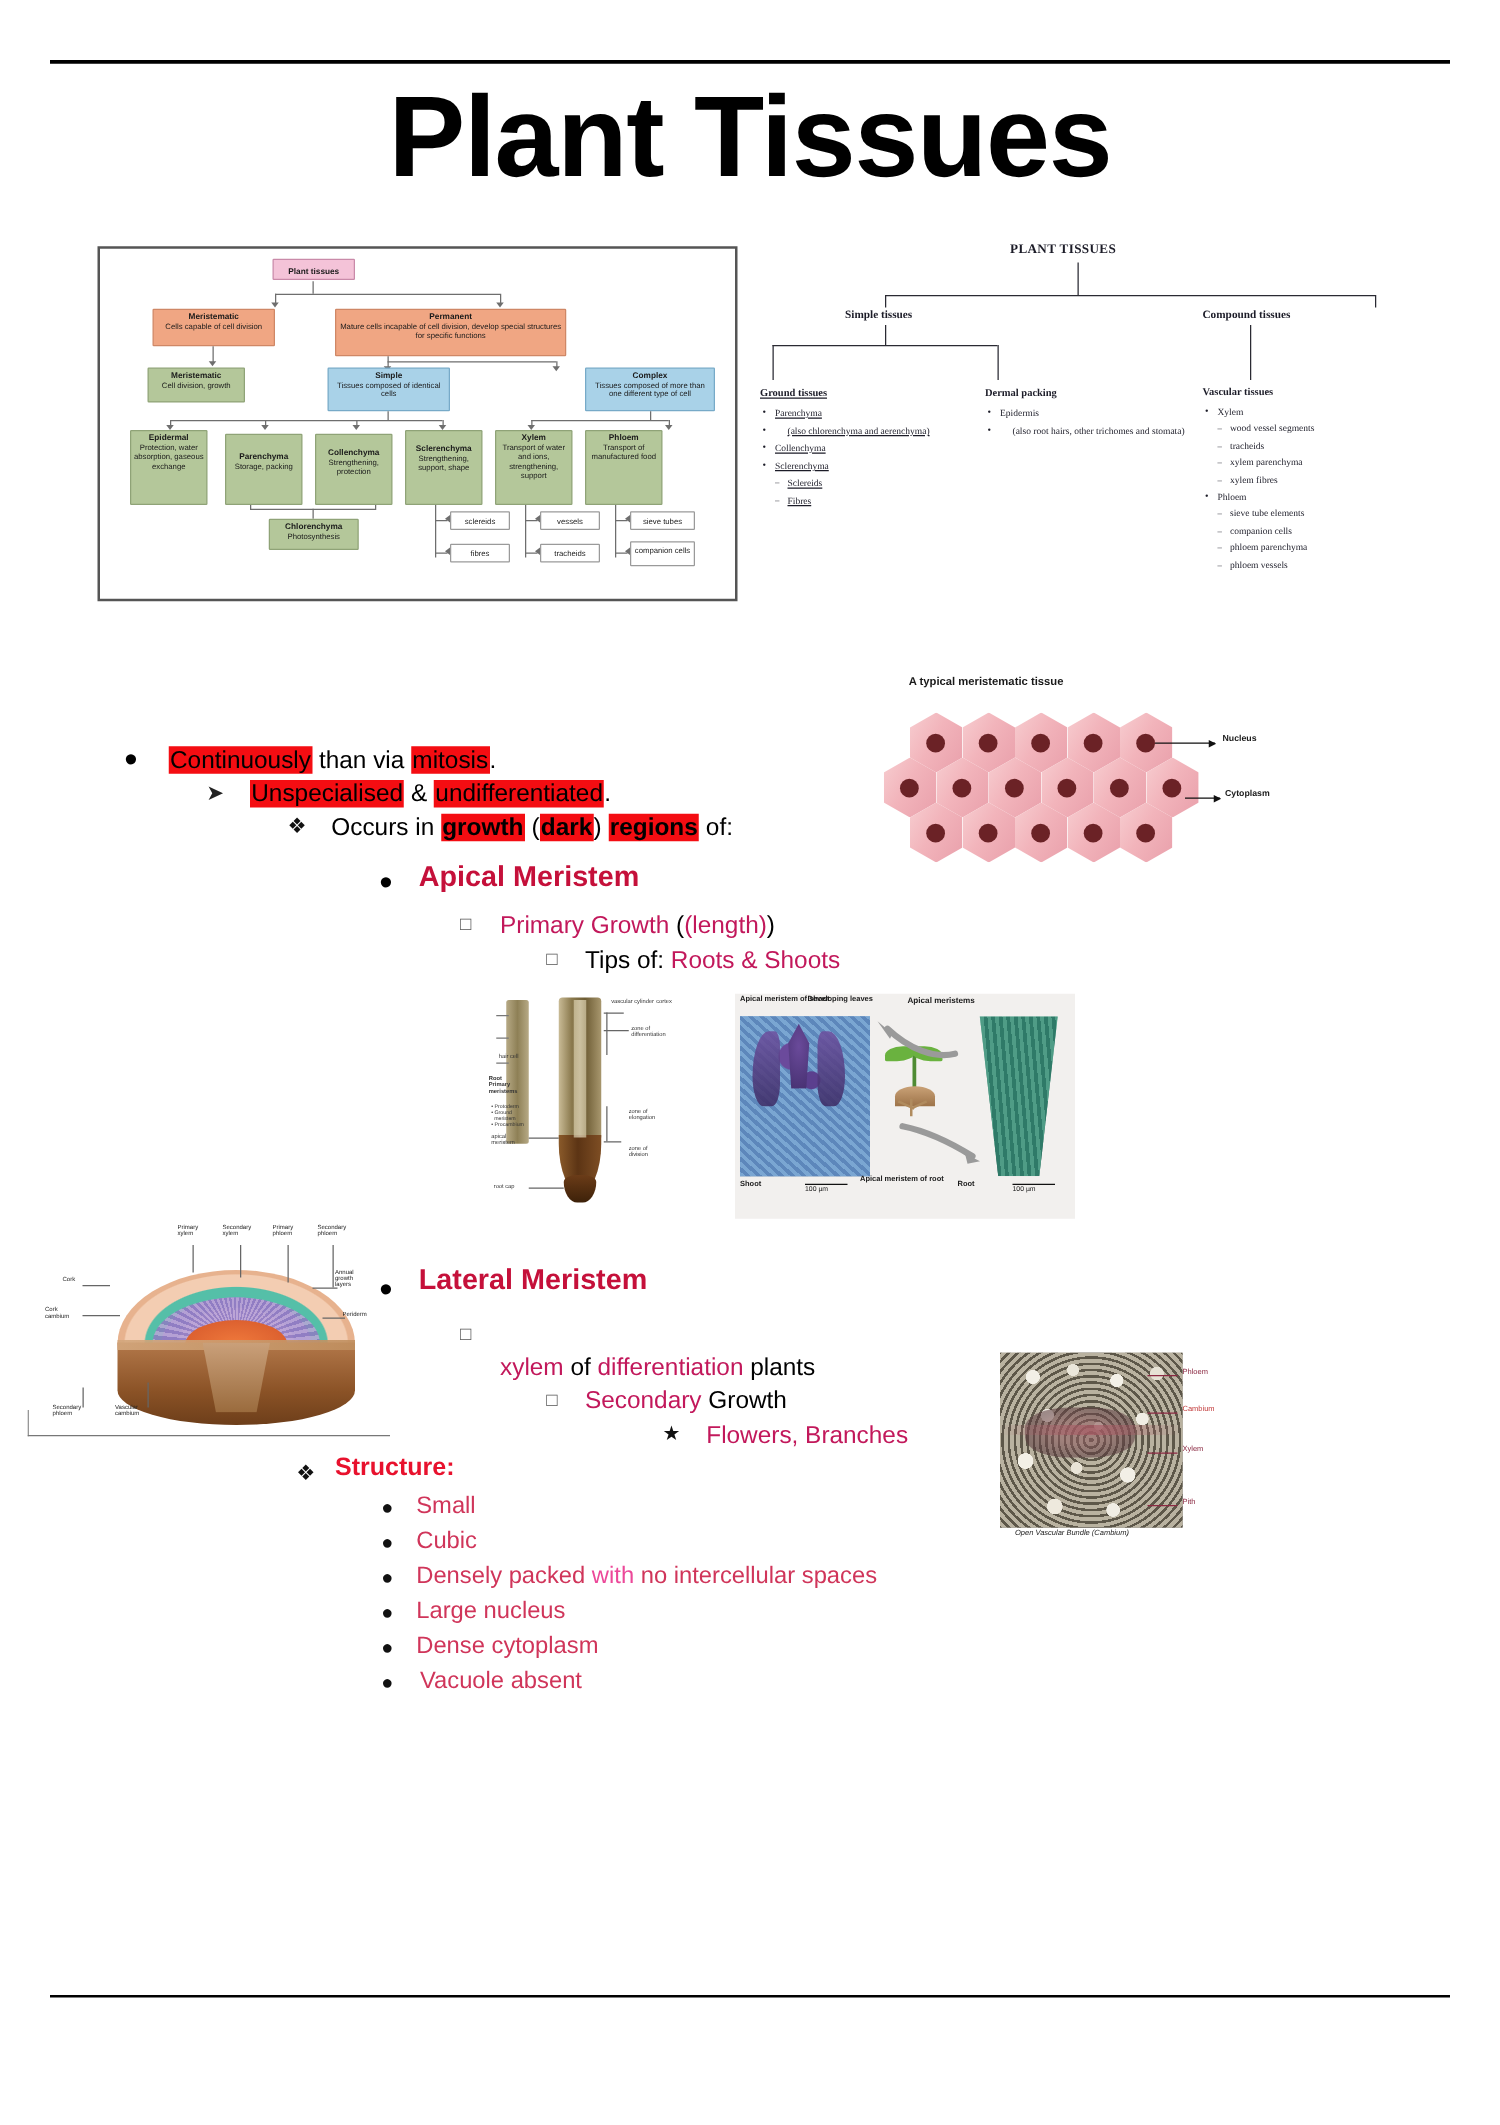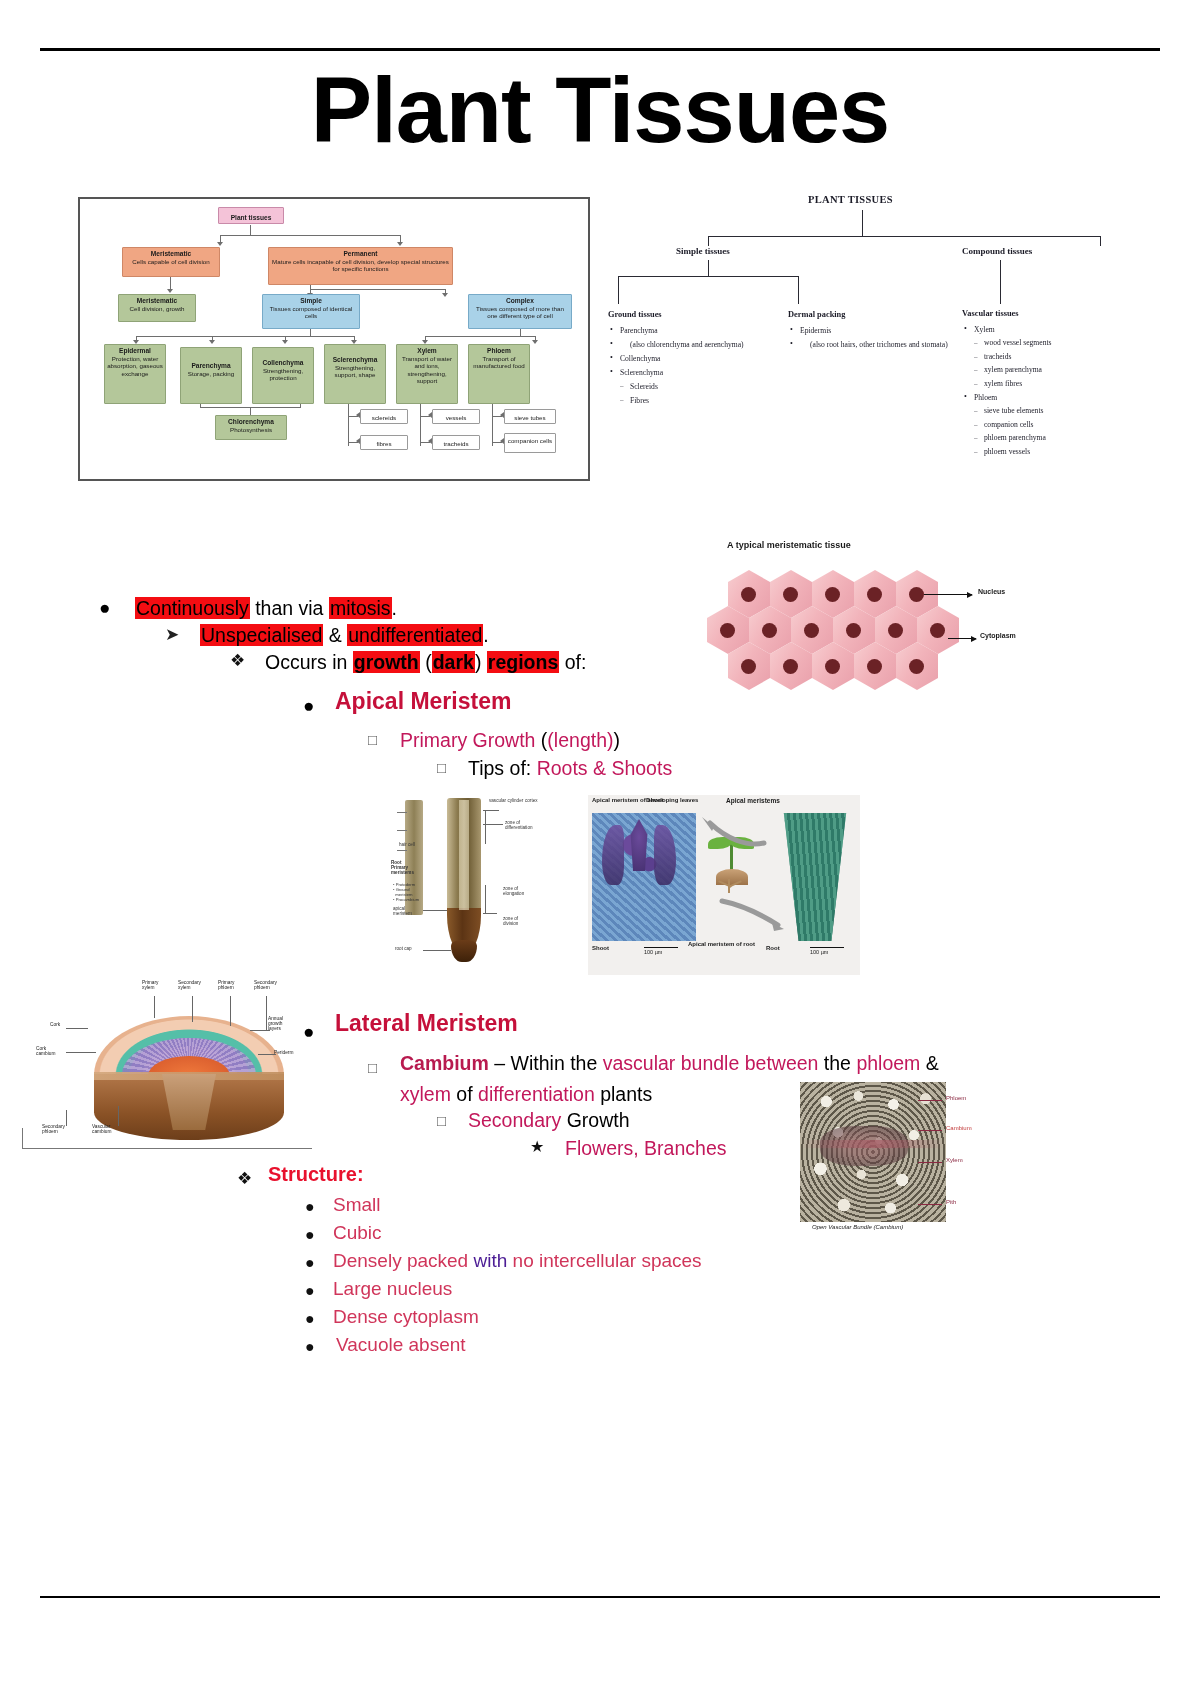--- a/index.html
+++ b/index.html
@@ -228,21 +228,21 @@
 
     <div class="tree-h" style="left:76px;top:56px;">Simple tissues</div>
     <div class="tree-h" style="left:362px;top:56px;">Compound tissues</div>
 
     <div class="tl" style="left:108px;top:70px;width:1px;height:16px;"></div>
     <div class="tl" style="left:18px;top:86px;width:180px;height:1px;"></div>
     <div class="tl" style="left:18px;top:86px;width:1px;height:28px;"></div>
     <div class="tl" style="left:198px;top:86px;width:1px;height:28px;"></div>
     <div class="tl" style="left:400px;top:70px;width:1px;height:44px;"></div>
 
-    <div class="tree-col" style="left:8px;top:118px;width:180px;">
+    <div class="tree-col" style="left:8px;top:118px;width:180px;text-decoration:underline;">
       <span class="hd">Ground tissues</span>
       <ul>
         <li>Parenchyma</li>
         <li style="list-style:none;padding-left:22px;">
           <span>(also chlorenchyma and aerenchyma)</span>
         </li>
         <li>Collenchyma</li>
         <li>Sclerenchyma</li>
         <li class="sub">Sclereids</li>
         <li class="sub">Fibres</li>
@@ -312,29 +312,20 @@
   <div class="bul sq" style="left:437px;top:759px;">□</div>
   <div class="line" style="left:468px;top:755px;">
     <span>Tips of:</span>
     <span class="crim">Roots &amp; Shoots</span>
   </div>
 
   <div class="bul" style="left:303px;top:1021px;">●</div>
   <div class="sub-h" style="left:335px;top:1010px;color:#c5103a;">Lateral Meristem</div>
 
   <div class="bul sq" style="left:368px;top:1059px;">□</div>
-  <div class="line" style="left:400px;top:1050px;">
-    <span class="crimb">Cambium</span>
-    <span>–</span>
-    <span>Within the</span>
-    <span class="crim">vascular bundle between</span>
-    <span>the</span>
-    <span class="crim">phloem</span>
-    <span>&amp;</span>
-  </div>
   <div class="line" style="left:400px;top:1081px;">
     <span class="crim">xylem</span>
     <span>of</span>
     <span class="crim">differentiation</span>
     <span>plants</span>
   </div>
 
   <div class="bul sq" style="left:437px;top:1112px;">□</div>
   <div class="line" style="left:468px;top:1107px;">
     <span class="crim">Secondary</span>
@@ -349,21 +340,21 @@
 
   <div class="bul" style="left:305px;top:1198px;font-size:16px;color:#111;">●</div>
   <div class="st-item" style="left:333px;top:1194px;">Small</div>
 
   <div class="bul" style="left:305px;top:1226px;font-size:16px;color:#111;">●</div>
   <div class="st-item" style="left:333px;top:1222px;">Cubic</div>
 
   <div class="bul" style="left:305px;top:1254px;font-size:16px;color:#111;">●</div>
   <div class="st-item" style="left:333px;top:1250px;">
     <span>Densely packed</span>
-    <span style="color:#4c1d95;">with</span>
+    <span style="color:#ec4899;">with</span>
     <span>no intercellular spaces</span>
   </div>
 
   <div class="bul" style="left:305px;top:1282px;font-size:16px;color:#111;">●</div>
   <div class="st-item" style="left:333px;top:1278px;">Large nucleus</div>
 
   <div class="bul" style="left:305px;top:1310px;font-size:16px;color:#111;">●</div>
   <div class="st-item" style="left:333px;top:1306px;">Dense cytoplasm</div>
 
   <div class="bul" style="left:305px;top:1338px;font-size:16px;color:#111;">●</div>

